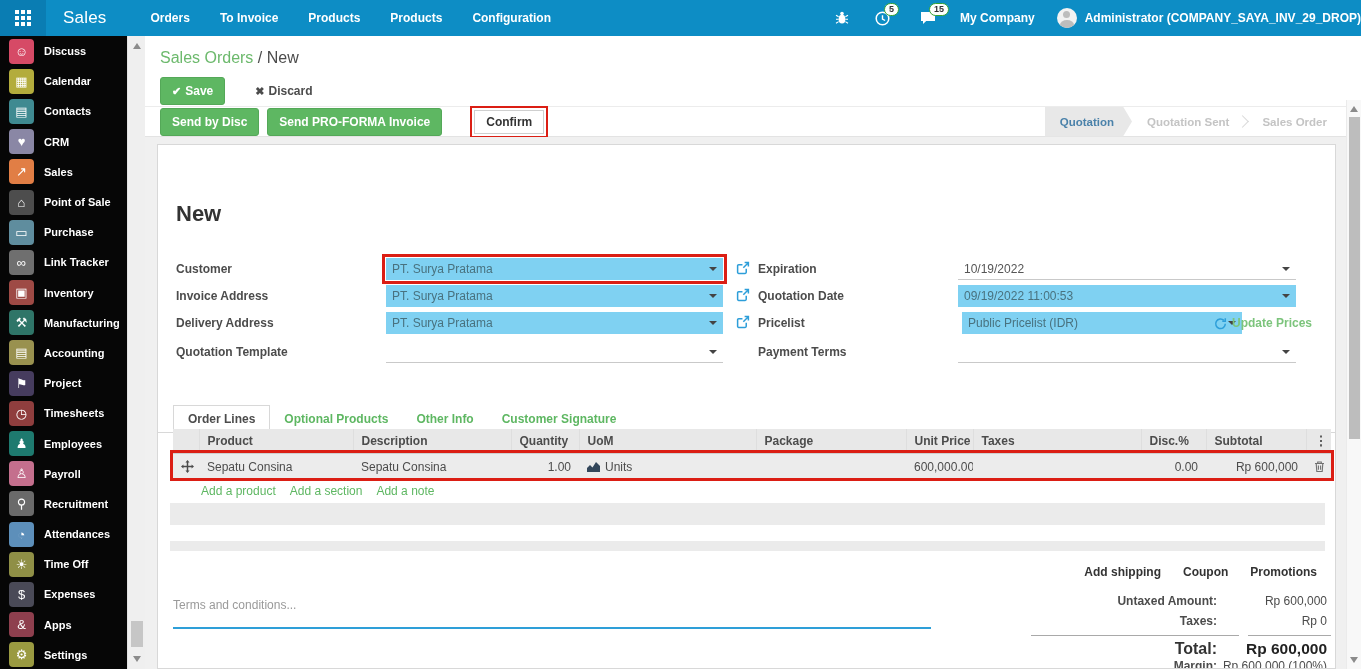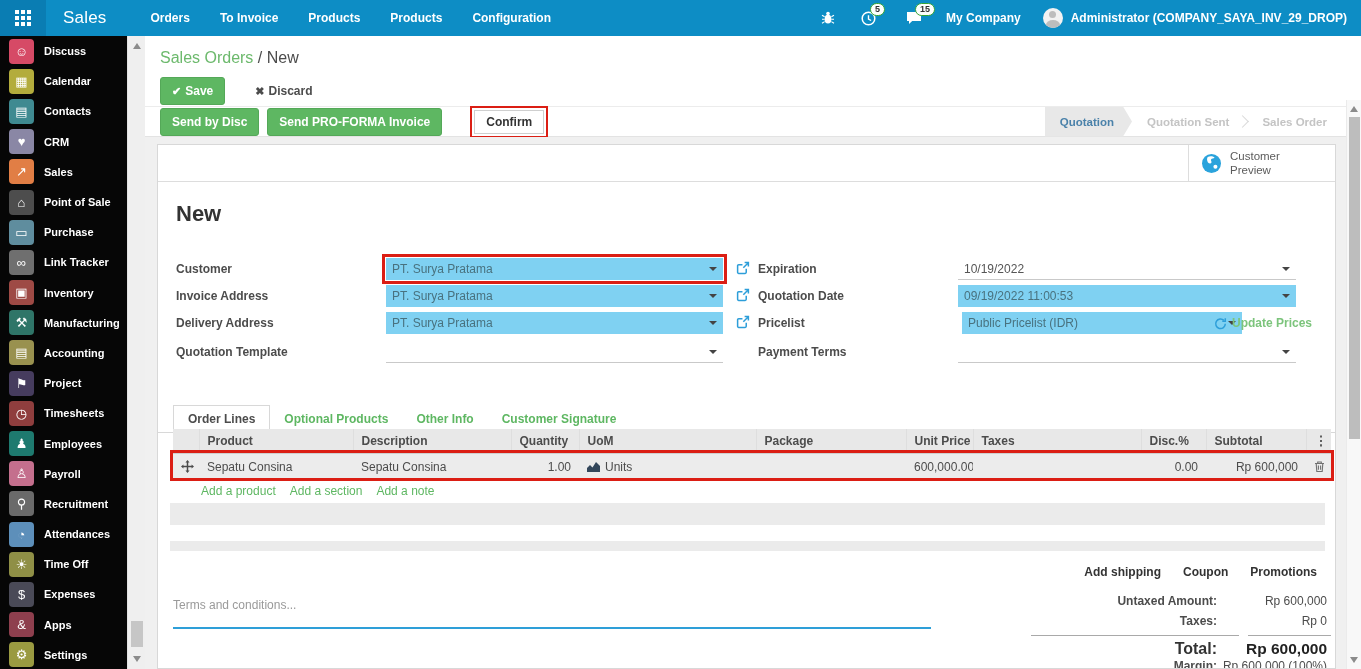--- a/index.html
+++ b/index.html
@@ -151,21 +151,21 @@
       <span class="badge">5</span>
     </span>
     <span class="sys-icon" style="margin-right:24px">
       <svg width="16" height="14" viewBox="0 0 16 14">
           <path d="M1 1h14v9H6.2L3 13v-3H1z" fill="#fff"></path>
         </svg>
       <span class="badge">15</span>
     </span>
     <span style="margin-right:22px; cursor:pointer">My Company</span>
     <span class="avatar" style="margin-right:8px"></span>
-    <span style="margin-right:14px; cursor:pointer">Administrator (COMPANY_SAYA_INV_29_DROP)</span>
+    <span style="cursor:pointer">Administrator (COMPANY_SAYA_INV_29_DROP)</span>
   </div>
 </div>
 
 <div class="sidebar">
   <div class="sb-item">
       <span class="sb-tile" style="background-color: rgb(214, 74, 102);">☺</span>
       <span class="sb-label">Discuss</span>
     </div>
   <div class="sb-item">
       <span class="sb-tile" style="background-color: rgb(179, 172, 60);">▦</span>
@@ -276,30 +276,20 @@
       <div class="stage-active">Quotation</div>
       <div class="stage">Quotation Sent</div>
       <div class="chev"></div>
       <div class="stage">Sales Order</div>
     </div>
   </div>
 
   <div class="workarea">
     <div class="sheet">
 
-      <div class="buttonbox">
-        <div class="preview-cell">
-          <svg width="19" height="19" viewBox="0 0 16 16">
-              <circle cx="8" cy="8" r="8" fill="#2aa3dc"></circle>
-              <path d="M4.8 2.6c1.7-1 4.3-.9 5.8.5-.9.9-2.4.4-3 1.5-.5 1 .9 1.7.3 2.8-.5 1-2 .7-2.9-.3-.8-1.2-1.1-3.4-.2-4.5z" fill="#fff"></path>
-              <circle cx="11.3" cy="10.8" r="1.7" fill="#fff"></circle>
-            </svg>
-          <span class="preview-label">Customer Preview</span>
-        </div>
-      </div>
 
       <div class="sheet-title">New</div>
 
       <div class="flabel" style="top:113px; left:18px">Customer</div>
       <div class="ctl hl redbox" style="top:113px; left:228px; width:337px">
           <span>PT. Surya Pratama</span>
           <span class="caret"></span>
         </div>
 
       <div class="flabel" style="top:140px; left:18px">Invoice Address</div>

